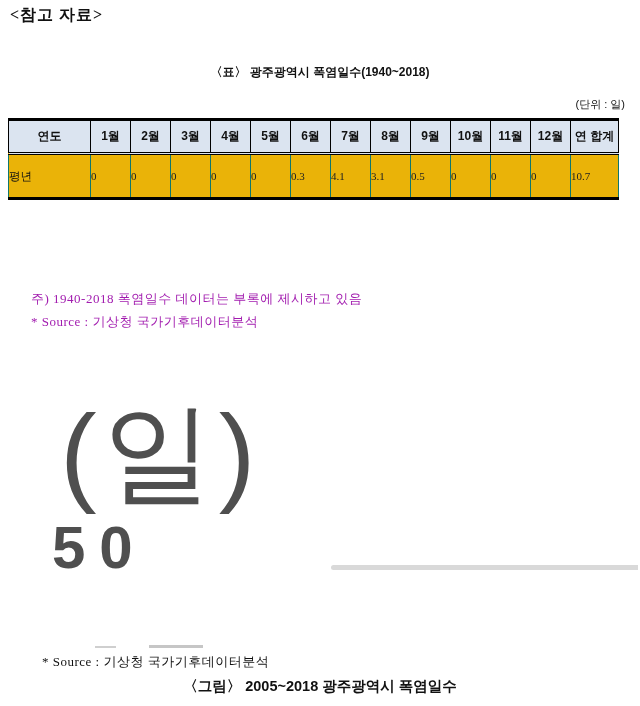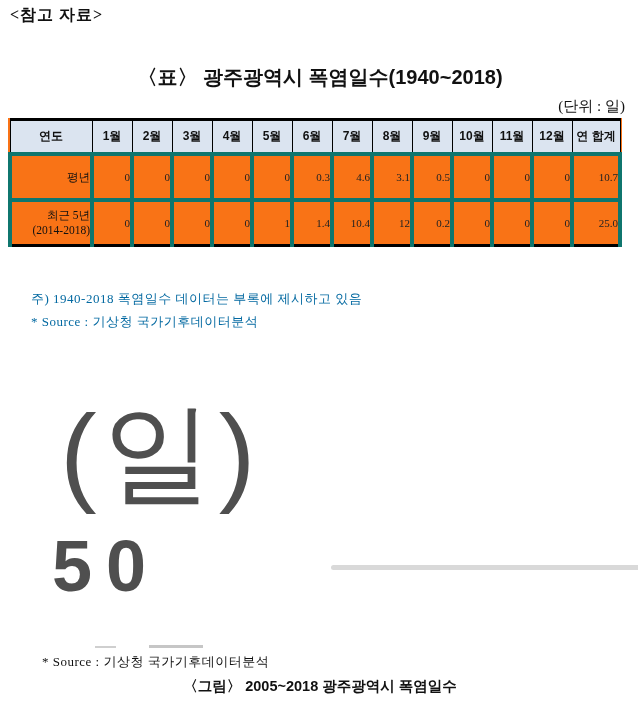--- a/index.html
+++ b/index.html
@@ -7,55 +7,55 @@
     position:relative; width:640px; height:706px; background:#ffffff;
     font-family:"Liberation Serif", serif; color:#111; overflow:hidden;border-radius:32px;
   }
   .ref-title {
     position:absolute; left:10px; top:5px;
     font-size:16px; font-weight:bold; letter-spacing:1px;
     font-family:"Liberation Serif", serif;
   }
   .table-title {
     position:absolute; left:0; right:0; top:64px; text-align:center;
-    font-family:"Liberation Sans", sans-serif; font-weight:bold; font-size:20px;
+    font-family:"Liberation Sans", sans-serif; font-weight:bold; font-size:12px;
   }
   .unit-note {
-    position:absolute; right:15px; top:97px; font-size:15px;
-    font-family:Liberation Serif, serif;
+    position:absolute; right:15px; top:97px; font-size:11px;
+    font-family:Liberation Sans, sans-serif;
   }
   table.heat {
     position:absolute; left:8px; top:118px; width:610px;
-    border-collapse:collapse; table-layout:fixed; background:#f97316;
+    border-collapse:collapse; table-layout:fixed; background:#eab308;
   }
   table.heat th {
     background:#dbe4f0;
     font-family:"Liberation Sans", sans-serif; font-weight:bold; font-size:12px;
     border:1px solid #000; border-top:3px solid #000; border-bottom:3px double #000;
     height:31px; padding:0; text-align:center; vertical-align:middle;
   }
   table.heat td {
-    border:4px solid #0f766e; height:42px; padding:0;
+    border:1px solid #0f766e; height:42px; padding:0;
     font-family:"Liberation Serif", serif; font-size:11px; color:#222;
-    text-align:right; vertical-align:middle;
+    text-align:left; vertical-align:middle;
   }
   table.heat tbody tr:last-child td { border-bottom:3px solid #000; }
   table.heat td.rl { font-size:11.5px; color:#111; line-height:1.3; }
   .note-line {
     position:absolute; left:31px; font-size:13px; letter-spacing:0.5px;
-    font-family:"Liberation Serif", serif; color:#0369a1; white-space:nowrap;
+    font-family:"Liberation Serif", serif; color:#a21caf; white-space:nowrap;
   }
   .fig-unit {
     position:absolute; left:60px; top:392px;
     font-family:"Liberation Sans", sans-serif; font-size:110px; line-height:1.1;
     color:#4f4f4f; letter-spacing:6px; white-space:nowrap;
   }
   .fig-tick {
-    position:absolute; left:52px; top:530px;
-    font-family:"Liberation Sans", sans-serif; font-size:72px; font-weight:bold;
+    position:absolute; left:52px; top:518px;
+    font-family:"Liberation Sans", sans-serif; font-size:60px; font-weight:bold;
     color:#4f4f4f; letter-spacing:14px; line-height:1; white-space:nowrap;
   }
   .fig-gridline {
     position:absolute; left:331px; top:565px; width:307px; height:5px;
     background:#d9d9d9; border-radius:3px 0 0 3px;
   }
   .fig-mark-a { position:absolute; left:95px;  top:646px; width:21px; height:2px; background:#cfcfcf; }
   .fig-mark-b { position:absolute; left:149px; top:645px; width:54px; height:3px; background:#c6c6c6; }
   .fig-source {
     position:absolute; left:42px; top:653px; font-size:13px; letter-spacing:0.5px;
@@ -117,46 +117,27 @@
         <td class="rl">
           <div>평년</div>
           <div></div>
         </td>
         <td>0</td>
         <td>0</td>
         <td>0</td>
         <td>0</td>
         <td>0</td>
         <td>0.3</td>
-        <td>4.6</td>
+        <td>4.1</td>
         <td>3.1</td>
         <td>0.5</td>
         <td>0</td>
         <td>0</td>
         <td>0</td>
         <td>10.7</td>
-      </tr>
-      <tr>
-        <td class="rl">
-          <div>최근 5년</div>
-          <div>(2014-2018)</div>
-        </td>
-        <td>0</td>
-        <td>0</td>
-        <td>0</td>
-        <td>0</td>
-        <td>1</td>
-        <td>1.4</td>
-        <td>10.4</td>
-        <td>12</td>
-        <td>0.2</td>
-        <td>0</td>
-        <td>0</td>
-        <td>0</td>
-        <td>25.0</td>
       </tr>
     </tbody>
   </table>
 
   <div class="note-line" style="top:290px;">주) 1940-2018 폭염일수 데이터는 부록에 제시하고 있음</div>
   <div class="note-line" style="top:313px;">* Source : 기상청 국가기후데이터분석</div>
 
   <div>
     <div class="fig-unit">(일)</div>
     <div class="fig-tick">50</div>

